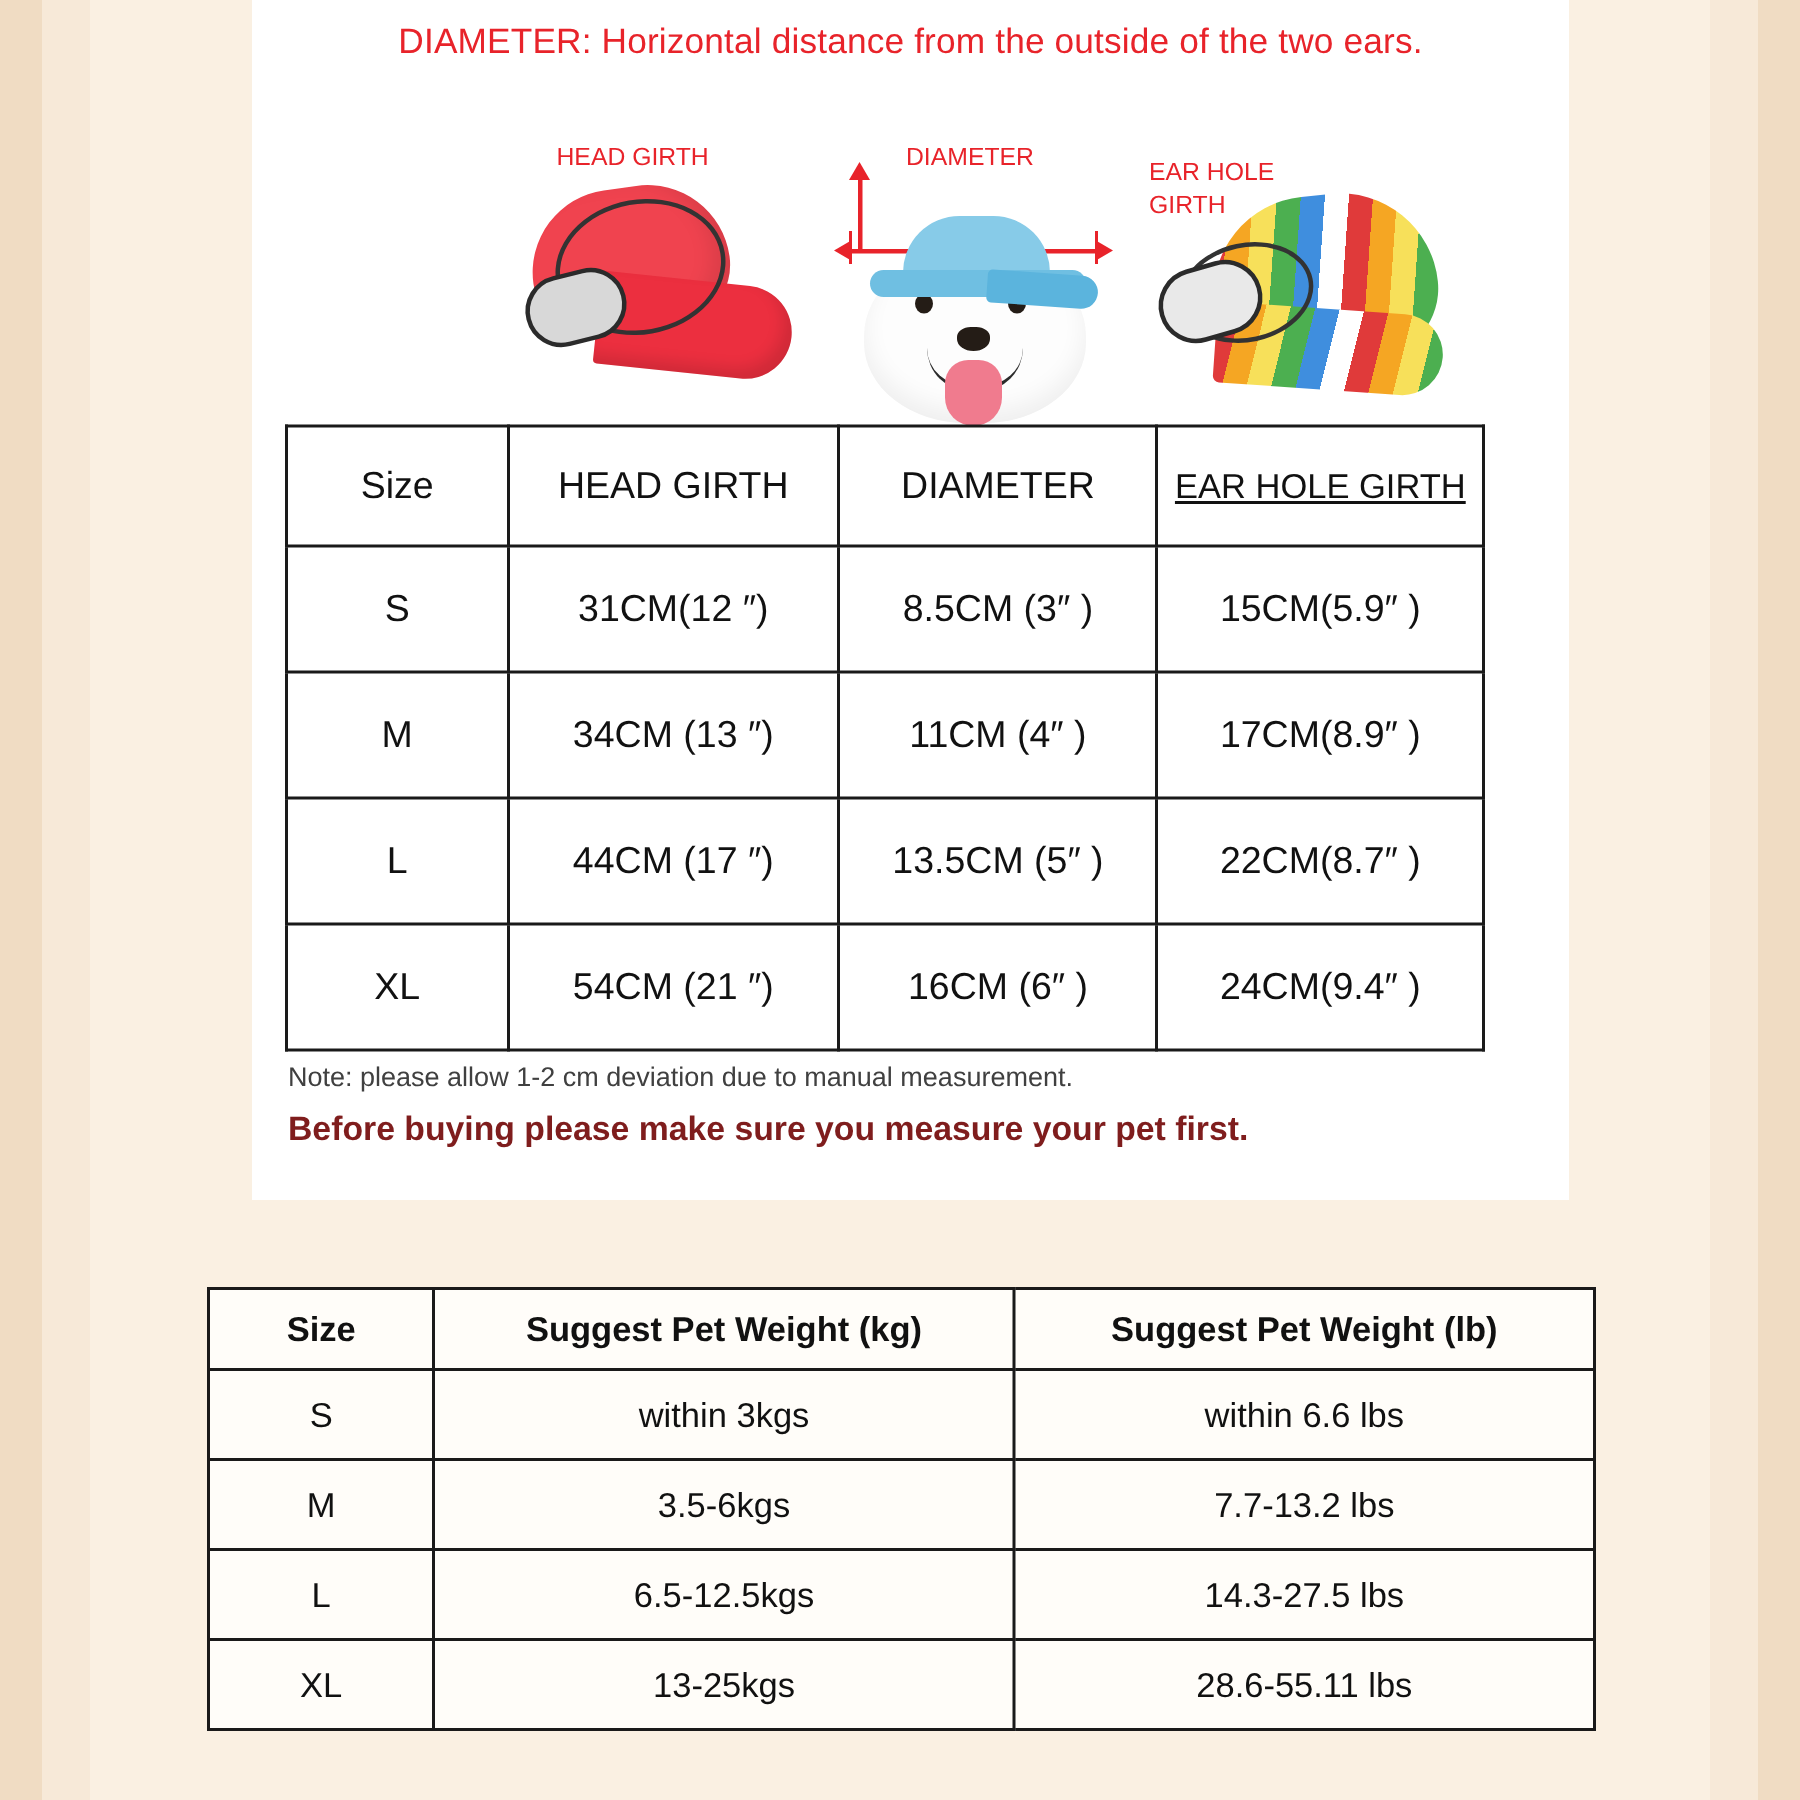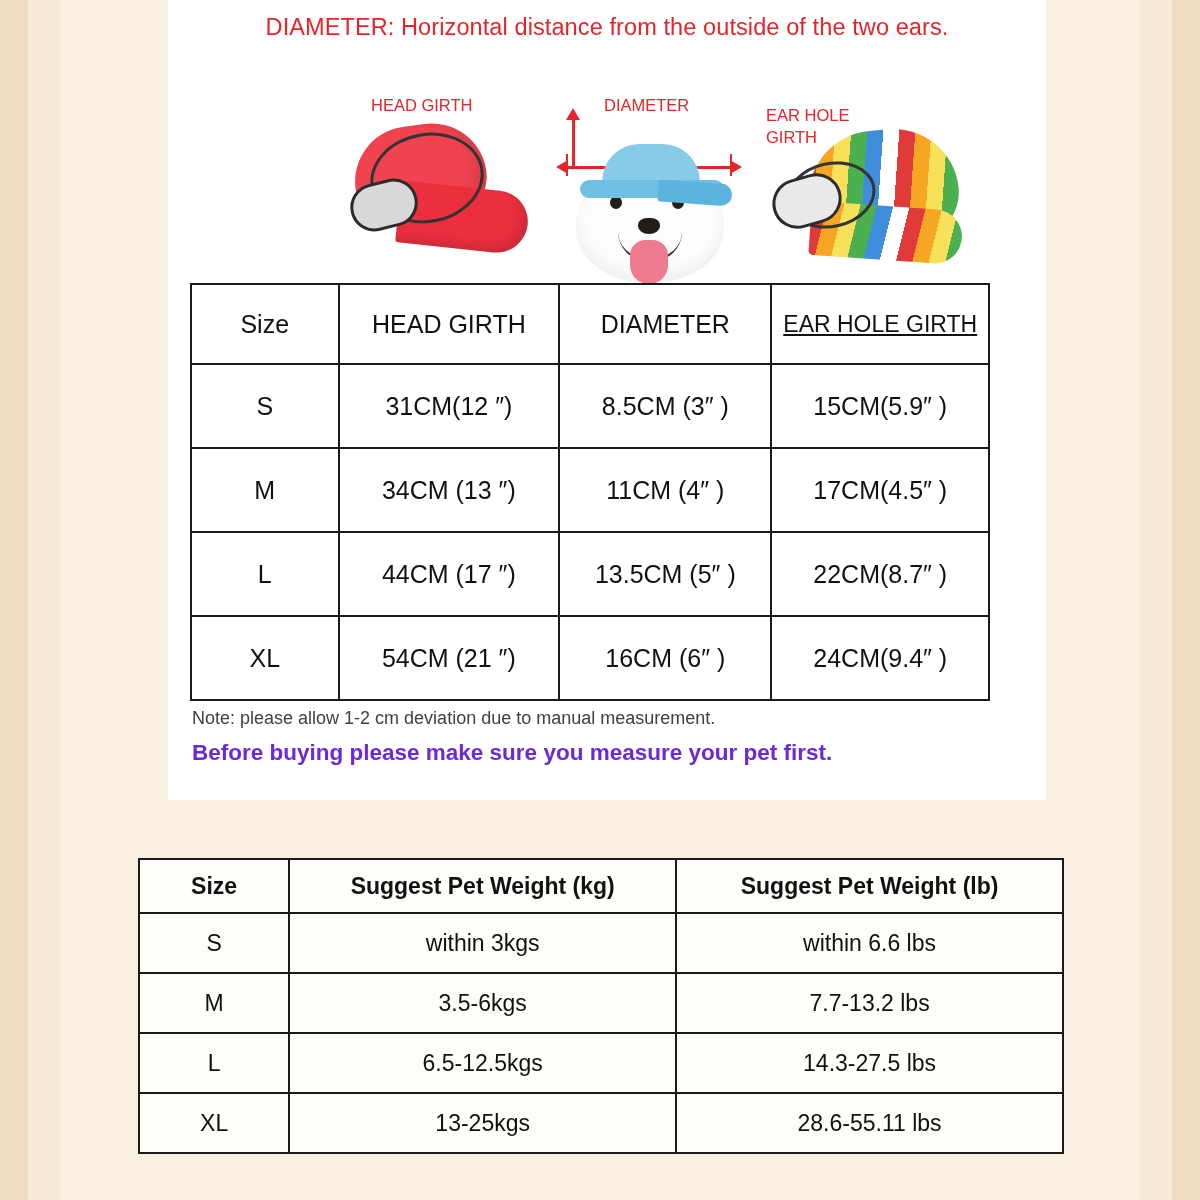--- a/index.html
+++ b/index.html
@@ -370,21 +370,21 @@
     font-size: 18px;
     color: #404040;
     white-space: nowrap;
   }
   .note2 {
     position: absolute;
     left: 24px;
     top: 740px;
     font-size: 22.5px;
     font-weight: bold;
-    color: #6d28d9;
+    color: #7f1d1d;
     white-space: nowrap;
   }
 
   
   .weight-table {
     position: absolute;
     left: 138px;
     top: 858px;
     width: 926px;
     background: #fff;
@@ -472,21 +472,21 @@
       <tr>
         <td class="c-size">S</td>
         <td class="c-hg">31CM(12 ″)</td>
         <td class="c-dia">8.5CM (3″ )</td>
         <td class="c-ehg">15CM(5.9″ )</td>
       </tr>
       <tr>
         <td class="c-size">M</td>
         <td class="c-hg">34CM (13  ″)</td>
         <td class="c-dia">11CM (4″ )</td>
-        <td class="c-ehg">17CM(4.5″ )</td>
+        <td class="c-ehg">17CM(8.9″ )</td>
       </tr>
       <tr>
         <td class="c-size">L</td>
         <td class="c-hg">44CM (17  ″)</td>
         <td class="c-dia">13.5CM (5″ )</td>
         <td class="c-ehg">22CM(8.7″ )</td>
       </tr>
       <tr>
         <td class="c-size">XL</td>
         <td class="c-hg">54CM (21  ″)</td>

